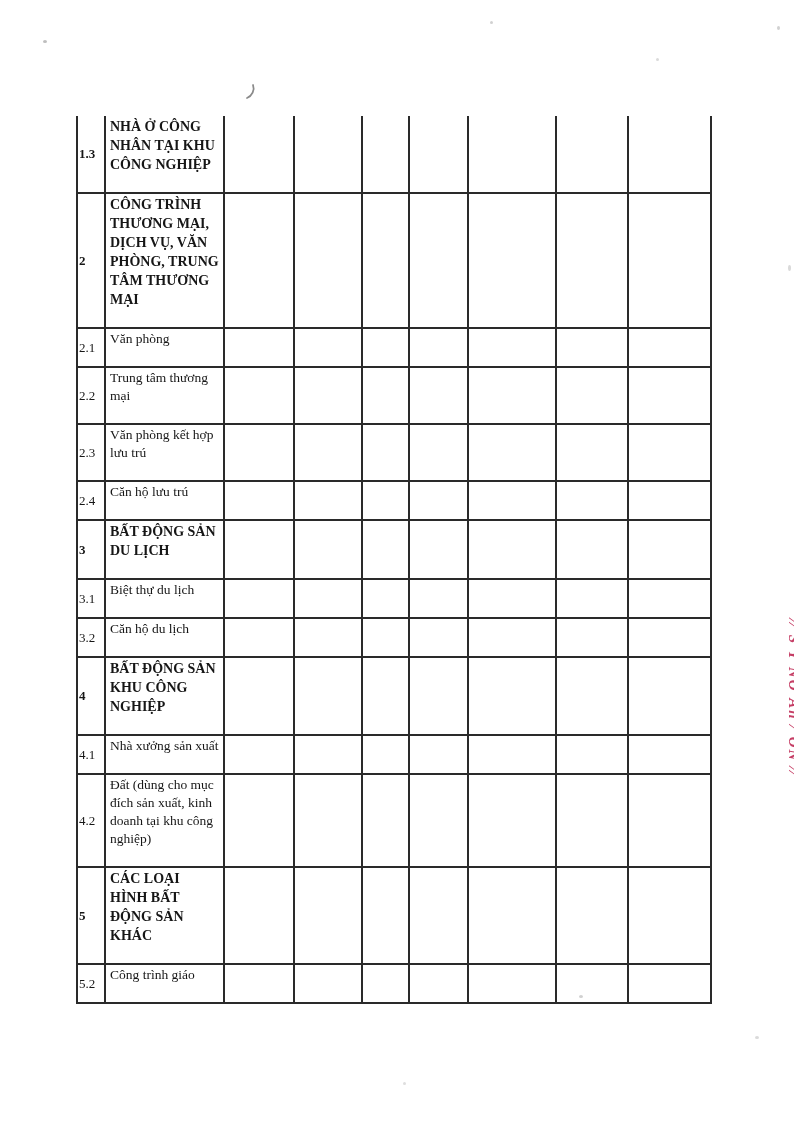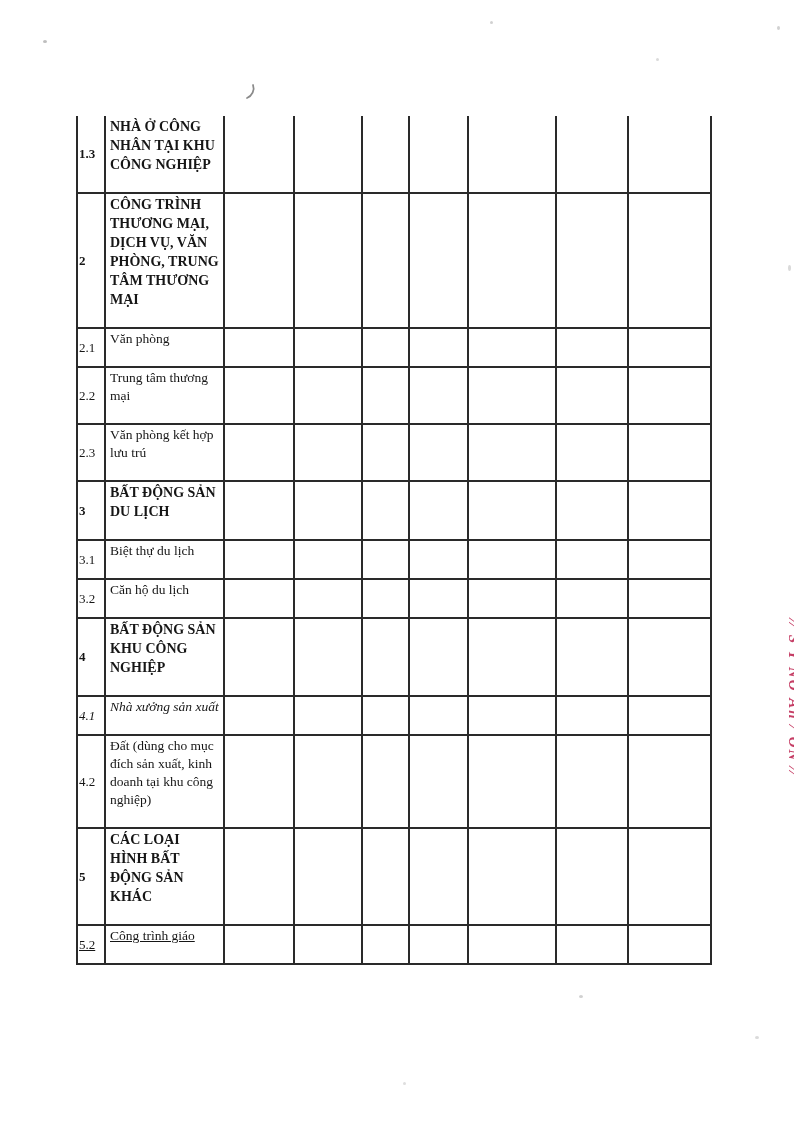--- a/index.html
+++ b/index.html
@@ -127,20 +127,31 @@
       <td class="num">2.3</td>
       <td class="label">Văn phòng kết hợp lưu trú</td>
     <td></td>
           <td></td>
           <td></td>
           <td></td>
           <td></td>
           <td></td>
           <td></td>
         </tr>
+        <tr style="height: 33px;">
+      <td class="num">2.4</td>
+      <td class="label">Căn hộ lưu trú</td>
+    <td></td>
+          <td></td>
+          <td></td>
+          <td></td>
+          <td></td>
+          <td></td>
+          <td></td>
+        </tr>
         <tr class="section" style="height: 50px;">
       <td class="num">3</td>
       <td class="label">BẤT ĐỘNG SẢN DU LỊCH</td>
     <td></td>
           <td></td>
           <td></td>
           <td></td>
           <td></td>
           <td></td>
           <td></td>
@@ -171,21 +182,21 @@
       <td class="num">4</td>
       <td class="label">BẤT ĐỘNG SẢN KHU CÔNG NGHIỆP</td>
     <td></td>
           <td></td>
           <td></td>
           <td></td>
           <td></td>
           <td></td>
           <td></td>
         </tr>
-        <tr style="height: 36px; font-style: italic;">
+        <tr style="height: 36px;">
       <td class="num">4.1</td>
       <td class="label">Nhà xưởng sản xuất</td>
     <td></td>
           <td></td>
           <td></td>
           <td></td>
           <td></td>
           <td></td>
           <td></td>
         </tr>
@@ -204,21 +215,21 @@
       <td class="num">5</td>
       <td class="label">CÁC LOẠI HÌNH BẤT ĐỘNG SẢN KHÁC</td>
     <td></td>
           <td></td>
           <td></td>
           <td></td>
           <td></td>
           <td></td>
           <td></td>
         </tr>
-        <tr style="height: 36px; text-decoration: underline;">
+        <tr style="height: 36px;">
       <td class="num">5.2</td>
       <td class="label">Công trình giáo</td>
     <td></td>
           <td></td>
           <td></td>
           <td></td>
           <td></td>
           <td></td>
           <td></td>
         </tr>

